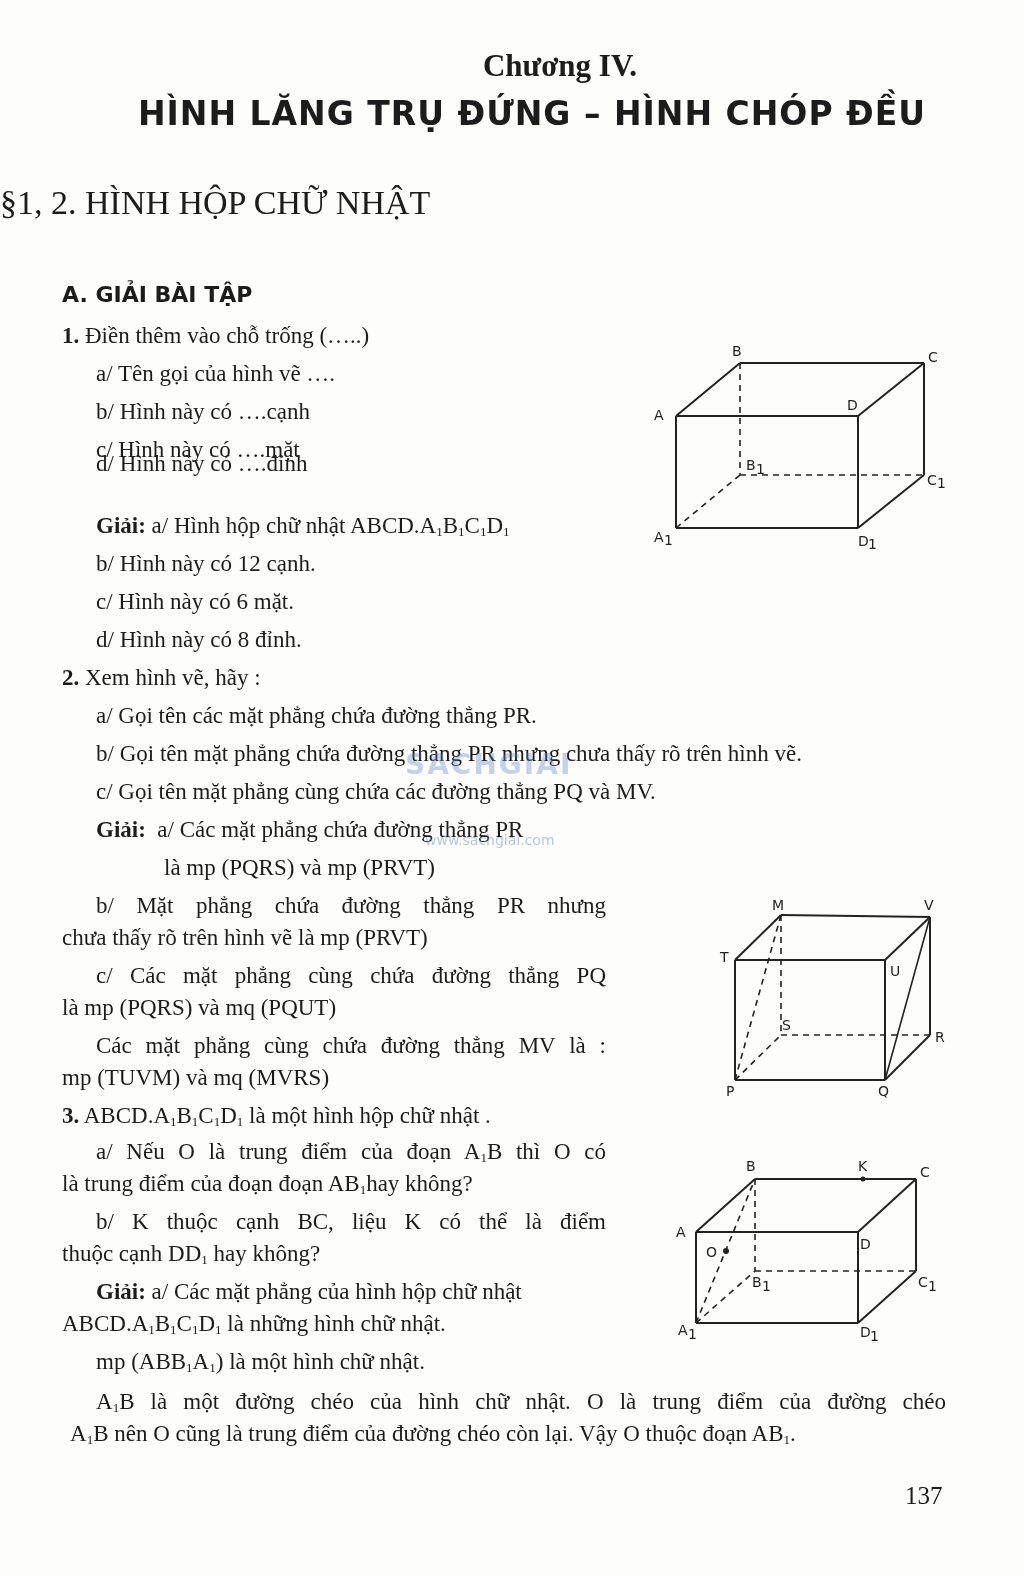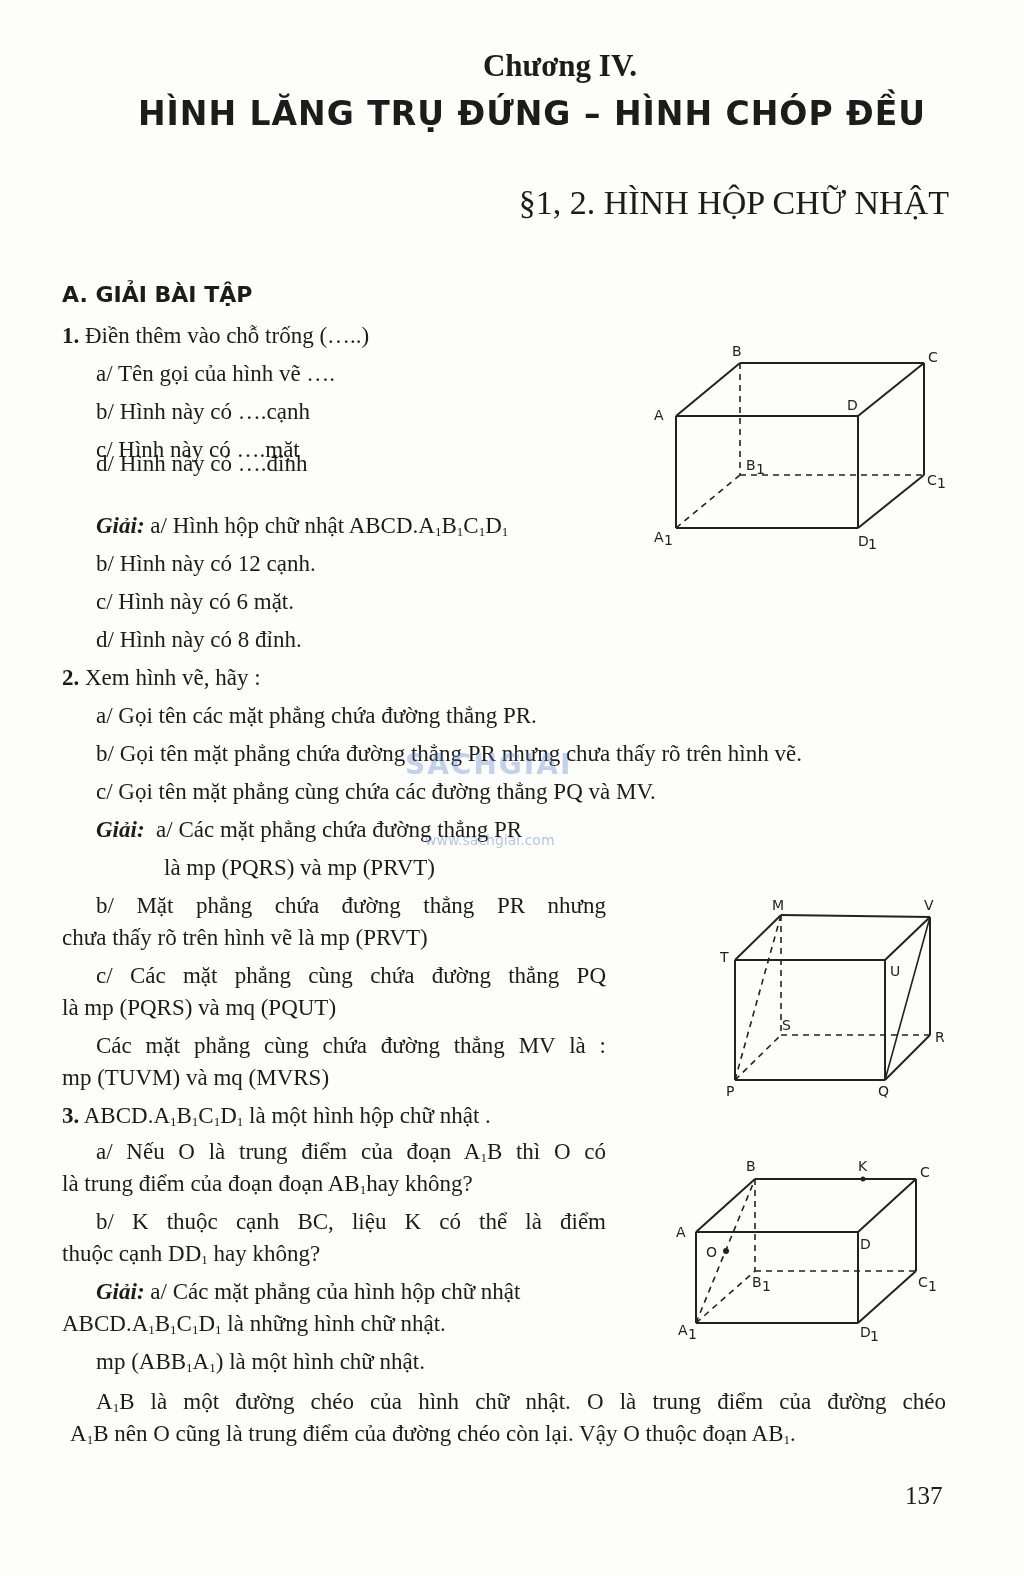--- a/index.html
+++ b/index.html
@@ -4,25 +4,25 @@
 <style>
   html, body { margin:0; padding:0; }
   body {
     width:1024px; height:1576px; position:relative; overflow:hidden;
     background:#fdfdfb; color:#1c1c1c;
     font-family:"Liberation Serif", serif;
   }
   .abs { position:absolute; white-space:nowrap; }
   .chapter { left:0; width:1024px; top:48px; text-align:center; font-size:31px; font-weight:bold;padding-left:48px; }
   .chapter-title { left:0; width:1024px; top:94px; text-align:center; font-family:"DejaVu Sans", sans-serif; font-weight:bold; font-size:33px; letter-spacing:1px;padding-left:20px; }
-  .section-title { left:0; width:949px; top:184px; text-align:right; font-size:34px; }
+  .section-title { left:0; width:949px; top:184px; text-align:left; font-size:34px; }
   .part-title { left:62px; top:282px; font-family:"DejaVu Sans", sans-serif; font-weight:bold; font-size:22px; }
   .line { font-size:23px; line-height:1; }
   .num { font-weight:bold; }
-  .giai { font-weight:bold; font-style:italic; }
+  .giai { font-weight:bold; }
   sub { font-size:13px; vertical-align:-3px; }
   .just { display:block; text-align:justify; text-align-last:justify; }
   .fig { position:absolute; }
   .fig svg text { font-family:"DejaVu Sans", sans-serif; font-size:14px; fill:#222; }
   .watermark { left:405px; top:748px; font-family:"DejaVu Sans", sans-serif; font-weight:bold; font-size:28px; color:rgba(90,130,200,0.35); letter-spacing:2px; }
   .watermark-url { left:425px; top:808px; font-family:"DejaVu Sans", sans-serif; font-size:14px; color:rgba(90,130,200,0.45);margin-top:24px; }
   .page-number { left:905px; top:1482px; font-size:25px; }
 </style>
 </head>
 <body>

